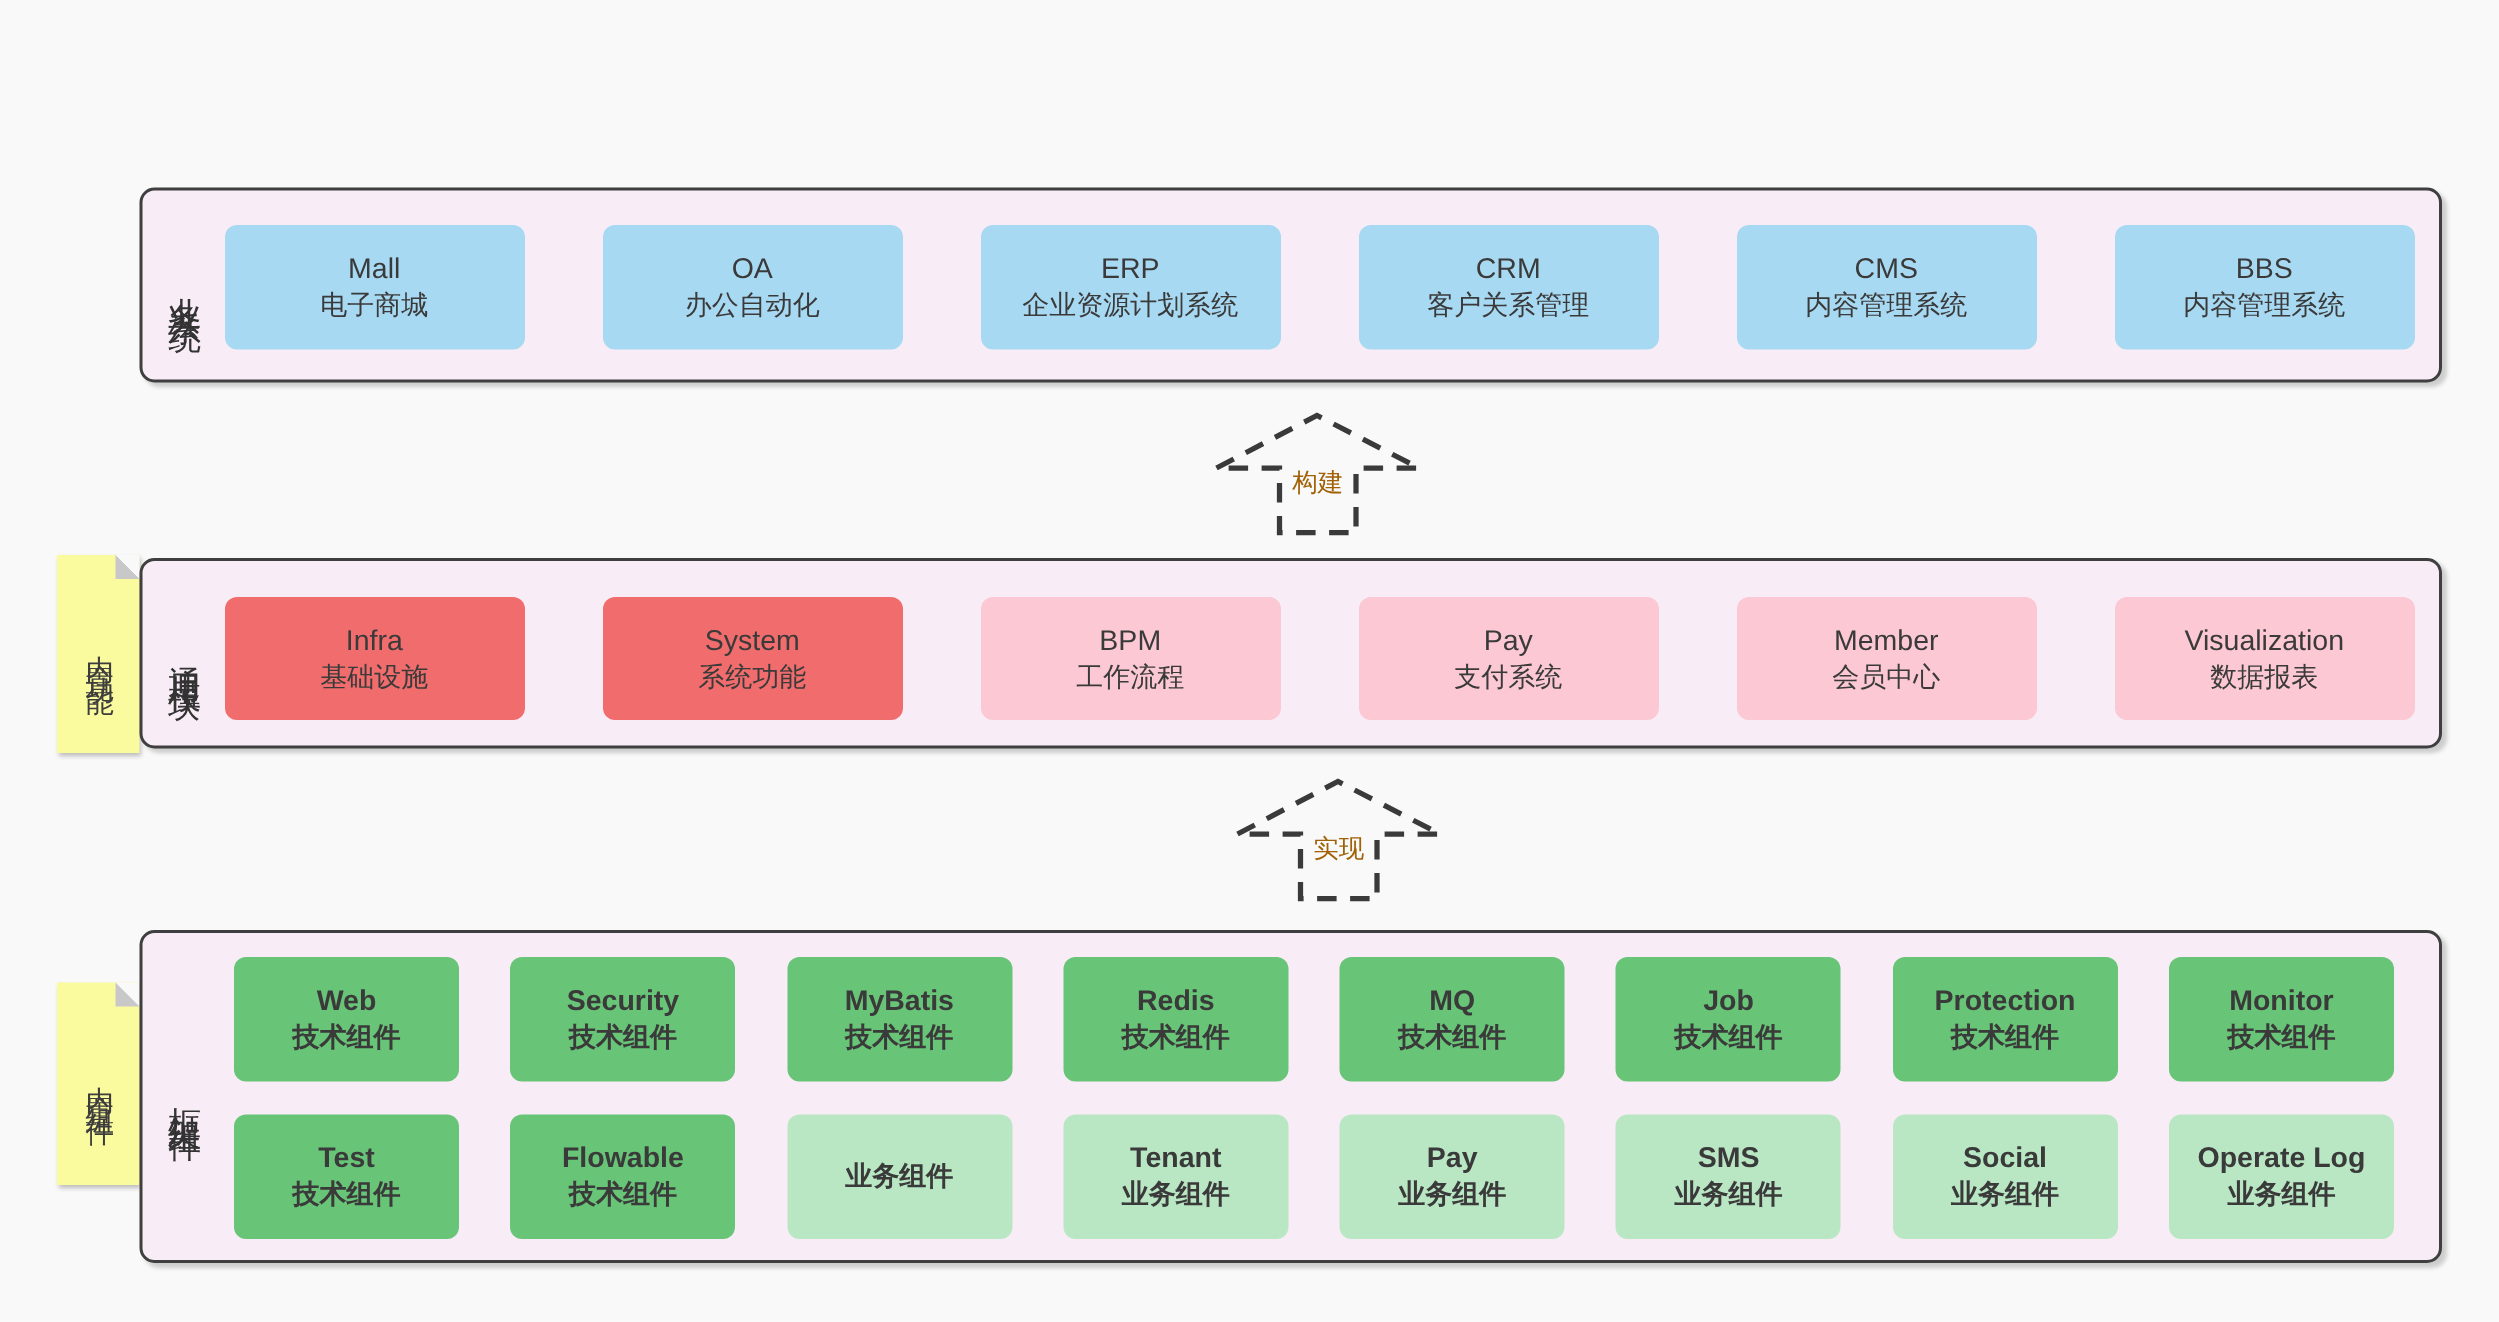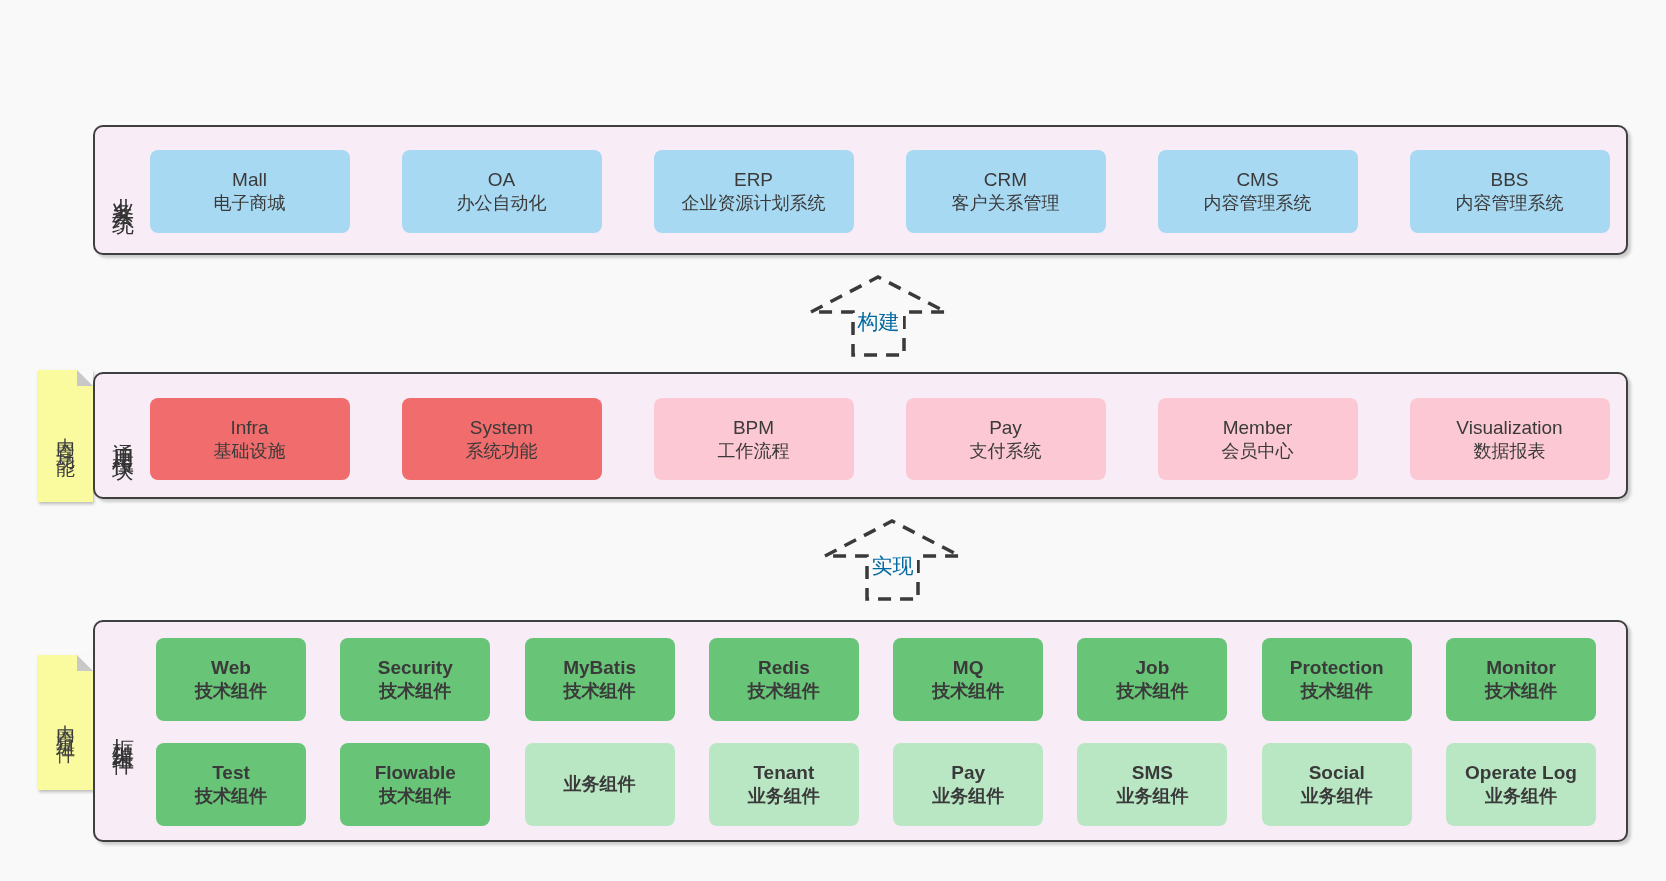--- a/index.html
+++ b/index.html
@@ -76,21 +76,21 @@
   }
 
   
   .arrow { position:absolute; width:141px; height:84px; }
   .arrow-1 { left:808px; top:274px; }
   .arrow-2 { left:822px; top:518px; }
   .arrow svg { display:block; width:100%; height:100%; }
   .arrow .arrow-label {
     position:absolute; left:50%; top:48px; transform:translate(-50%,-50%);
     background:var(--page-bg,#f9f9f9); padding:0 3px;
-    font-size:21px; color:#0369a1; white-space:nowrap;
+    font-size:17px; color:#a16207; white-space:nowrap;
   }
 </style>
 </head>
 <body>
 
 <div class="canvas">
 
   <section class="tier tier-business">
     <div class="tier-label">业务系统</div>
     <div class="box-row row-6">

